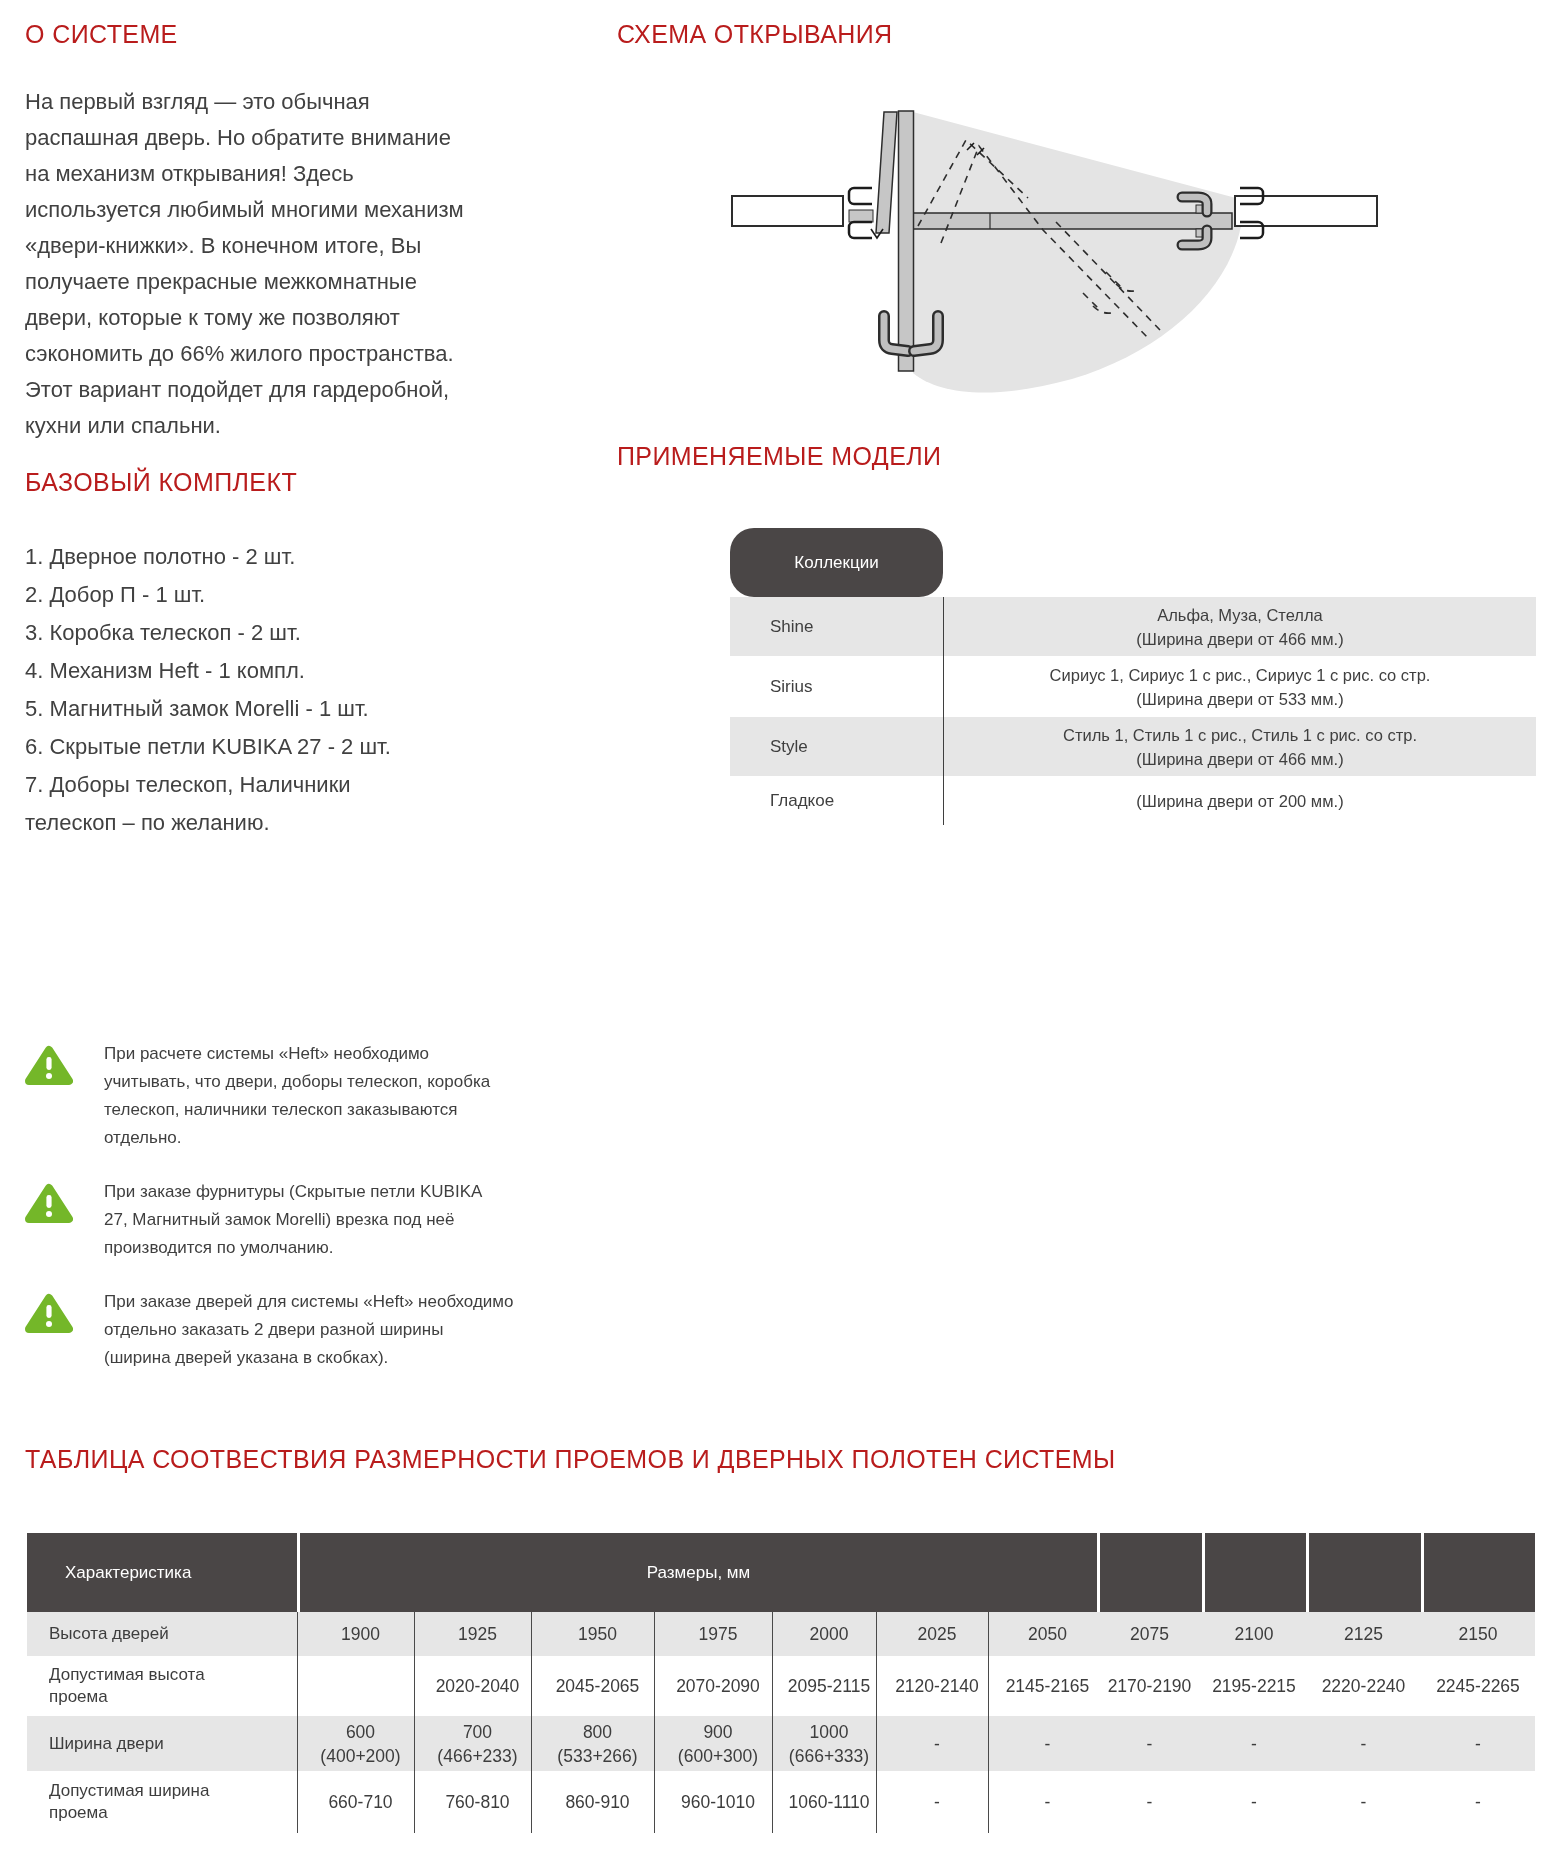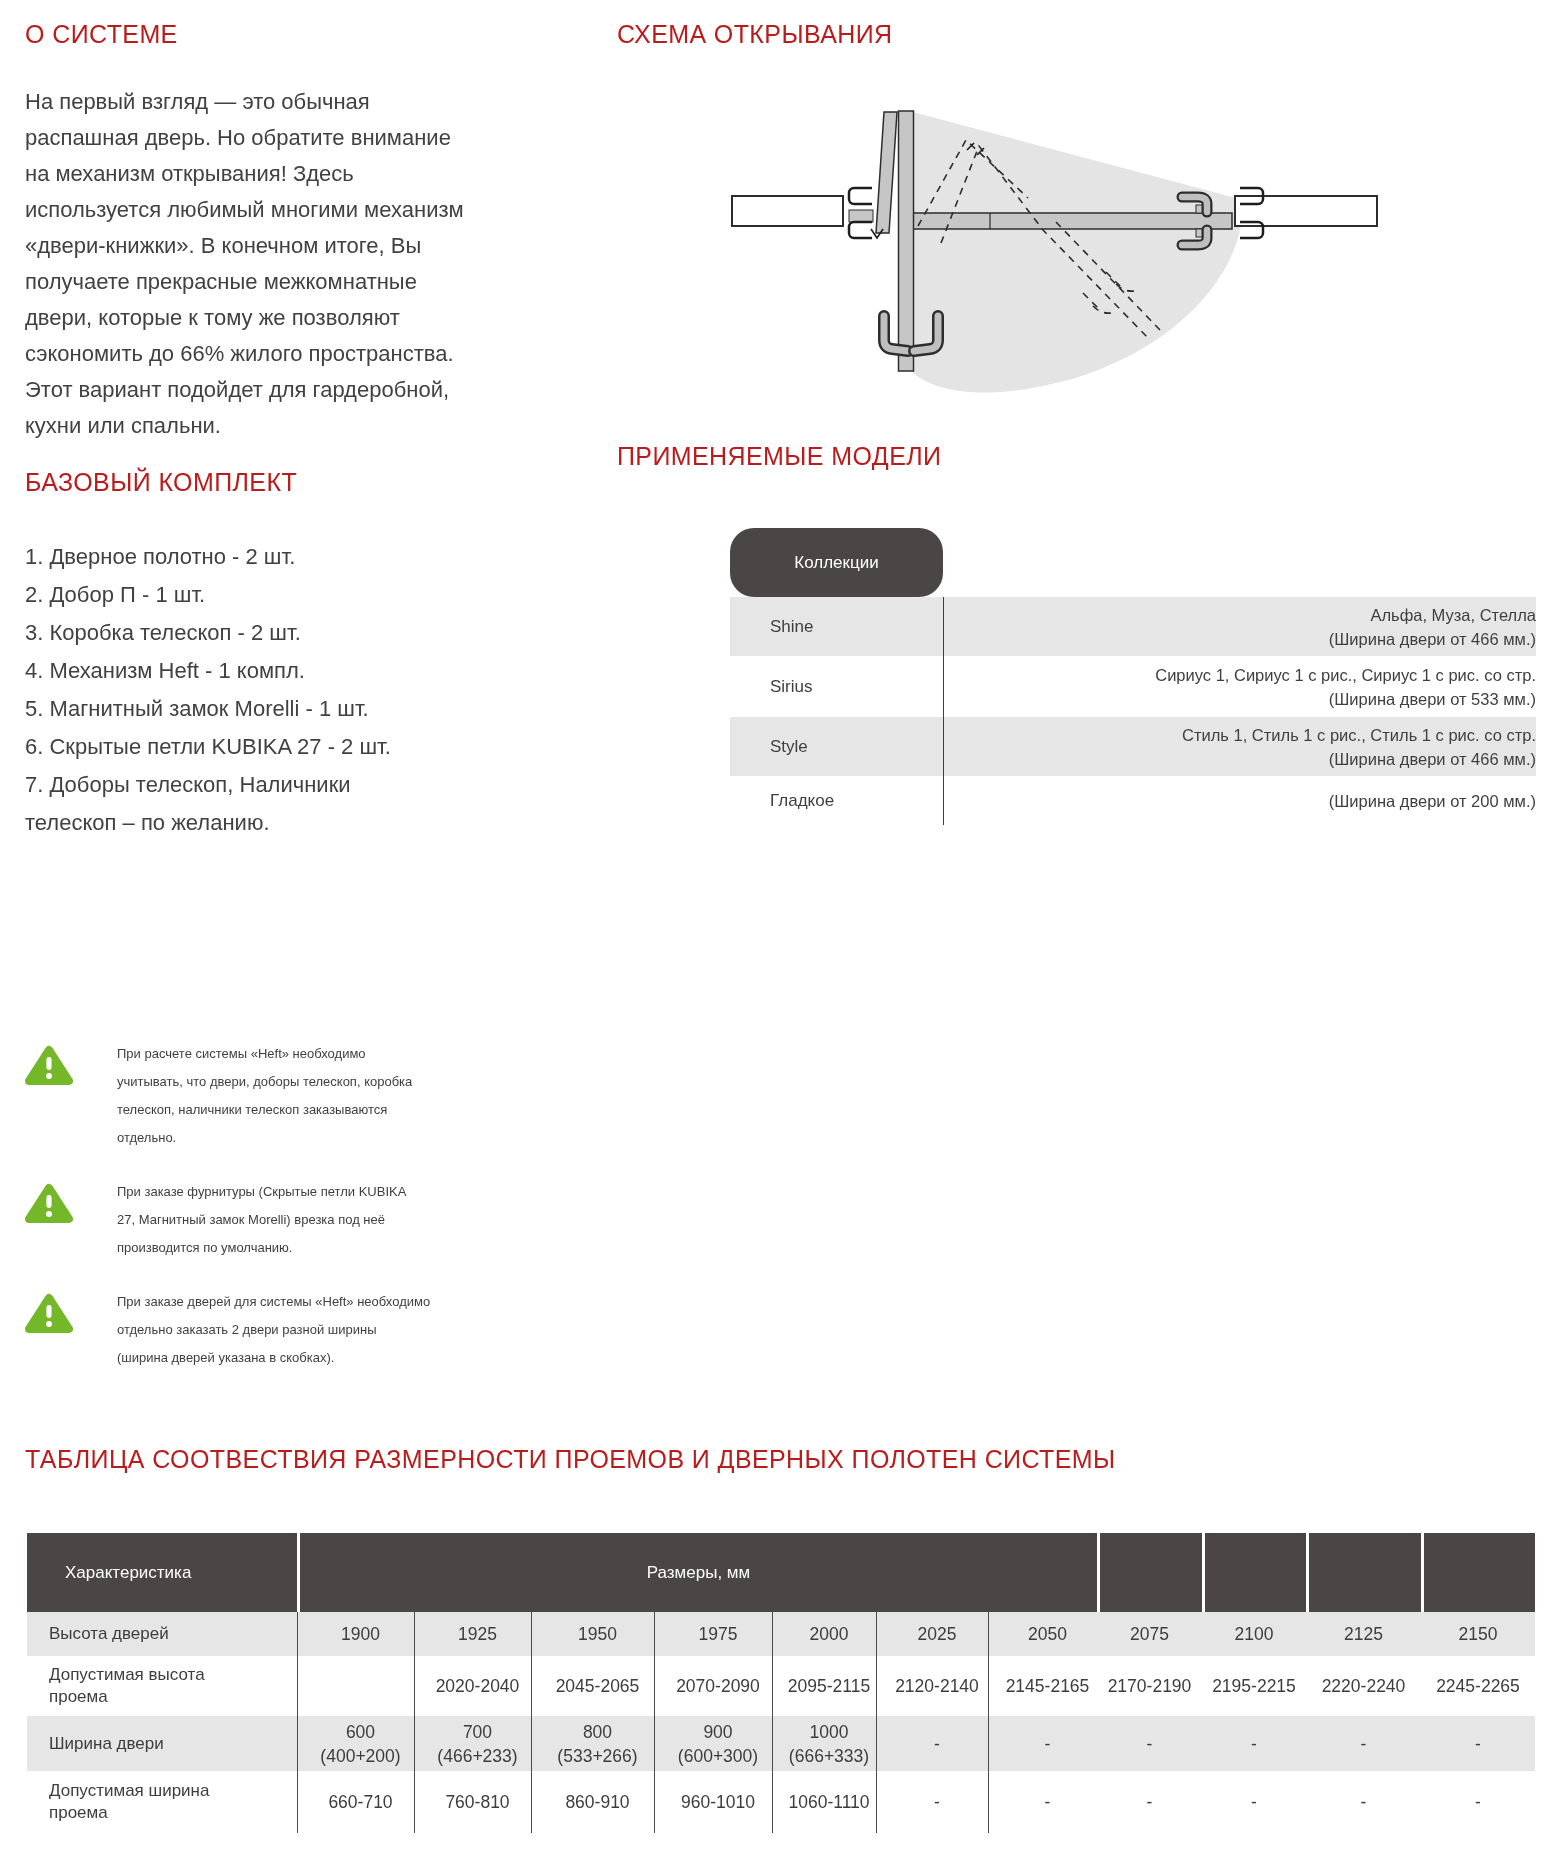--- a/index.html
+++ b/index.html
@@ -8,35 +8,35 @@
     font-family:"Liberation Sans","DejaVu Sans",sans-serif;color:#3d3d3d;overflow:hidden;
   }
   .h1{
     position:absolute;font-size:25px;font-weight:normal;color:#b91c1c;letter-spacing:0.4px;white-space:nowrap;
   }
   .para{position:absolute;left:25px;top:84px;font-size:22px;line-height:36px;color:#414141;}
   .kitlist{position:absolute;left:25px;top:538px;font-size:22px;line-height:38px;color:#414141;}
   .warnings{position:absolute;left:25px;top:1040px;width:520px;}
   .warn-item{display:flex;align-items:flex-start;margin-bottom:26px;}
   .warn-icon{flex:0 0 48px;margin-top:4px;}
-  .warn-text{margin-left:44px;font-size:13px;line-height:28px;color:#3f3f3f;}
+  .warn-text{margin-left:31px;font-size:17px;line-height:28px;color:#3f3f3f;}
 
   
   .models-table{position:absolute;left:730px;top:528px;width:806px;}
   .mt-header{display:flex;height:69px;}
   .mt-hcell{box-sizing:border-box;background:#4a4646;color:#ffffff;font-size:17px;
     display:flex;align-items:center;justify-content:center;}
   .mt-hcell.first{width:213px;border-radius:24px;}
   .mt-hcell.second{width:593px;border-left:3px solid #ffffff;}
   .mt-row{display:flex;}
   .mt-row.gray{background:#e6e6e6;}
   .mt-label{box-sizing:border-box;width:213px;display:flex;align-items:center;
     padding-left:40px;font-size:17px;color:#3f3f3f;}
   .mt-feat{box-sizing:border-box;width:593px;border-left:1px solid #3f3f3f;
-    display:flex;flex-direction:column;align-items:flex-end;justify-content:center;
+    display:flex;flex-direction:column;align-items:center;justify-content:center;
     font-size:16.5px;line-height:24px;color:#3f3f3f;text-align:center;}
 
   
   .size-table{position:absolute;left:27px;top:1533px;width:1508px;}
   .st-row{display:flex;}
   .st-row.gray{background:#e6e6e6;}
   .st-hrow{display:flex;height:79px;}
   .st-hcell{box-sizing:border-box;background:#4a4646;color:#ffffff;font-size:17px;
     display:flex;align-items:center;justify-content:center;}
   .st-hcell.lbl{justify-content:flex-start;padding-left:38px;}

